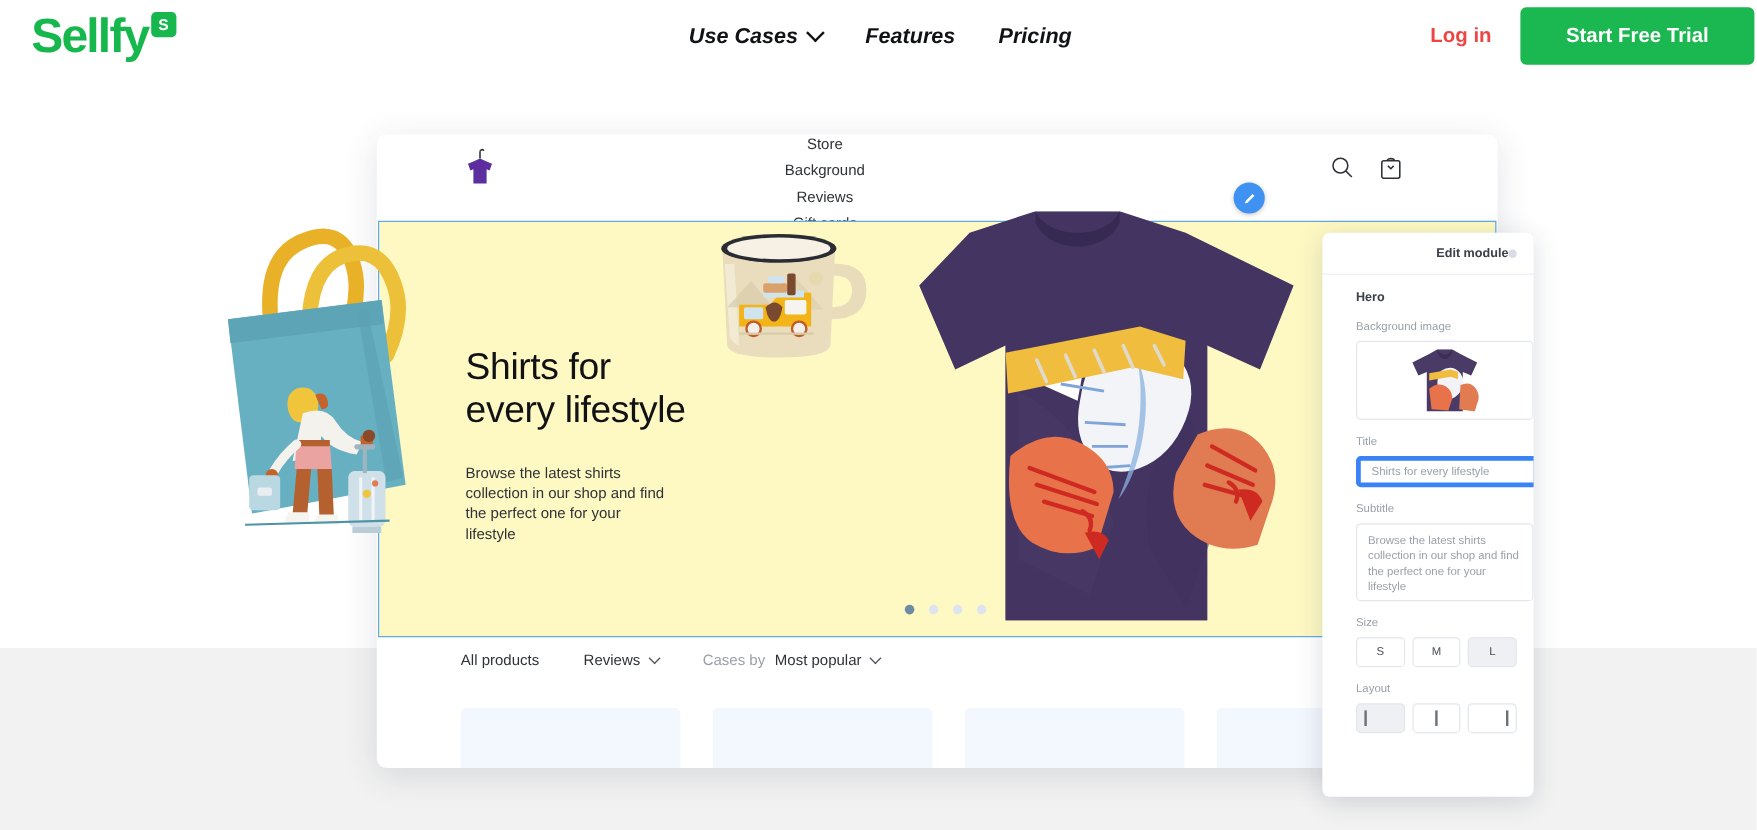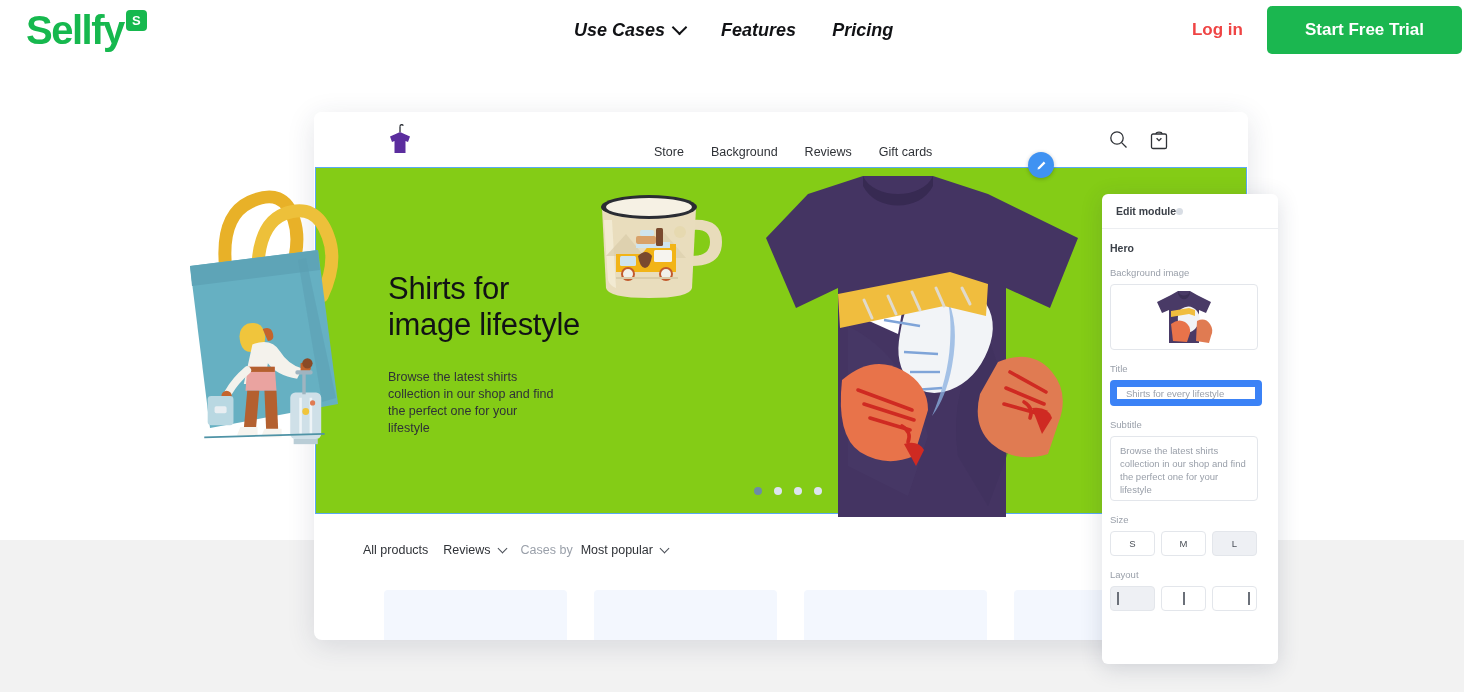--- a/index.html
+++ b/index.html
@@ -71,33 +71,33 @@
     background:#ffffff; border-radius:8px;
     box-shadow:0 6px 28px rgba(40,50,80,0.13);
     overflow:hidden; z-index:10;
   }
   .store-topbar {
     height:55px; position:relative; background:#fff;
     display:flex; align-items:center;
   }
   .store-logo { position:absolute; left:70px; top:11px; width:32px; height:34px; }
   .store-nav {
-    position:absolute; left:340px; top:12px; height:55px;
-    display:flex; align-items:center; gap:27px;
+    position:absolute; left:340px; top:1px; height:55px;
+    display:flex; align-items:center; gap:8px;flex-direction:column;
   }
   .store-nav span { font-size:12.5px; color:#2f3237; cursor:pointer; white-space:nowrap; }
   .store-icons {
     position:absolute; right:80px; top:0; height:55px;
     display:flex; align-items:center; gap:22px;
   }
 
   
   .hero {
-    position:relative; height:347px; margin:0 1px;
-    background:#84cc16; border:1.5px solid #5aa9f5;
+    position:relative; height:347px; margin:17px 1px;
+    background:#fef9c3; border:1.5px solid #5aa9f5;
     overflow:hidden;
   }
   .hero-text { position:absolute; left:72px; top:103px; width:300px; z-index:6; }
   .hero-title {
     font-size:31px; color:#111215; line-height:36px; font-weight:normal;
     letter-spacing:-0.3px;
   }
   .hero-sub {
     margin-top:26px; font-size:12.5px; color:#2f3237; line-height:17px;
     max-width:172px;
@@ -116,21 +116,21 @@
   }
 
   
   .tote { position:absolute; left:166px; top:188px; z-index:20; }
   .mug  { position:absolute; left:592px; top:184px; z-index:15; }
   .tshirt-big { position:absolute; left:688px; top:176px; z-index:12; }
 
   
   .filter-bar {
     position:absolute; left:0; top:413px; width:934px; height:50px;
-    display:flex; align-items:center; padding-left:49px; gap:15px;
+    display:flex; align-items:center; padding-left:70px; gap:37px;
   }
   .filter-item {
     font-size:12.5px; color:#2f3237; display:flex; align-items:center;
     gap:8px; cursor:pointer; white-space:nowrap;
   }
   .filter-muted { color:#9aa0aa; }
   .chev-sm {
     width:7px; height:7px; border-right:1.6px solid #4a4f57;
     border-bottom:1.6px solid #4a4f57; transform:rotate(45deg); margin-top:-4px;
   }
@@ -142,35 +142,35 @@
   }
 
   
   .panel {
     position:absolute; left:1102px; top:194px; width:176px; height:470px;
     background:#ffffff; border-radius:6px;
     box-shadow:0 4px 22px rgba(40,50,80,0.16);
     z-index:60; overflow:hidden;
   }
   .panel-head {
-    height:35px; display:flex; align-items:center; justify-content:flex-start;
+    height:35px; display:flex; align-items:center; justify-content:flex-end;
     padding:5px 14px; border-bottom:1px solid #eceef1;
   }
   .panel-title { font-size:10.5px; font-weight:bold; color:#3b4048; }
   .panel-dot { width:7px; height:7px; border-radius:50%; background:#d8dde4; cursor:pointer; }
-  .panel-body { padding:13px 14px 0 8px; }
+  .panel-body { padding:13px 14px 0 28px; }
   .panel-section { font-size:10.5px; font-weight:bold; color:#3b4048; margin-bottom:13px; }
   .field-label { font-size:9.5px; color:#9aa0aa; margin-bottom:6px; }
   .thumb-box {
     width:148px; height:66px; border:1px solid #e3e6eb; border-radius:4px;
     display:flex; align-items:center; justify-content:center; margin-bottom:13px;
     background:#fff;
   }
   .text-input {
-    width:152px; height:26px; border:7px solid #3b82f6; border-radius:4px;
+    width:152px; height:26px; border:4px solid #3b82f6; border-radius:4px;
     font-size:9.5px; color:#9aa0aa; padding:0 9px; margin-bottom:13px;
     font-family:"Liberation Sans", sans-serif; background:#fff;
     display:flex; align-items:center;
   }
   .text-area {
     width:148px; height:65px; border:1px solid #e3e6eb; border-radius:4px;
     font-size:9.5px; color:#9aa0aa; padding:7px 9px; margin-bottom:13px;
     line-height:13px; font-family:"Liberation Sans", sans-serif; background:#fff;
   }
   .btn-row { display:flex; gap:6px; margin-bottom:13px; }
@@ -238,21 +238,21 @@
         <path d="M6 4 C6 1.6 12 1.6 12 4" fill="none" stroke="#2f3237" stroke-width="1.3"></path>
         <path d="M6.6 8.2 L9 10.6 L11.4 8.2" fill="none" stroke="#2f3237" stroke-width="1.3"></path>
       </svg>
     </div>
   </div>
 
   <div class="hero">
     <div class="hero-text">
       <div class="hero-title">
         <div>Shirts for</div>
-        <div>image lifestyle</div>
+        <div>every lifestyle</div>
       </div>
       <div class="hero-sub">Browse the latest shirts collection in our shop and find the perfect one for your lifestyle</div>
     </div>
 
     <div class="dots">
       <div class="dot active"></div>
       <div class="dot"></div>
       <div class="dot"></div>
       <div class="dot"></div>
     </div>

